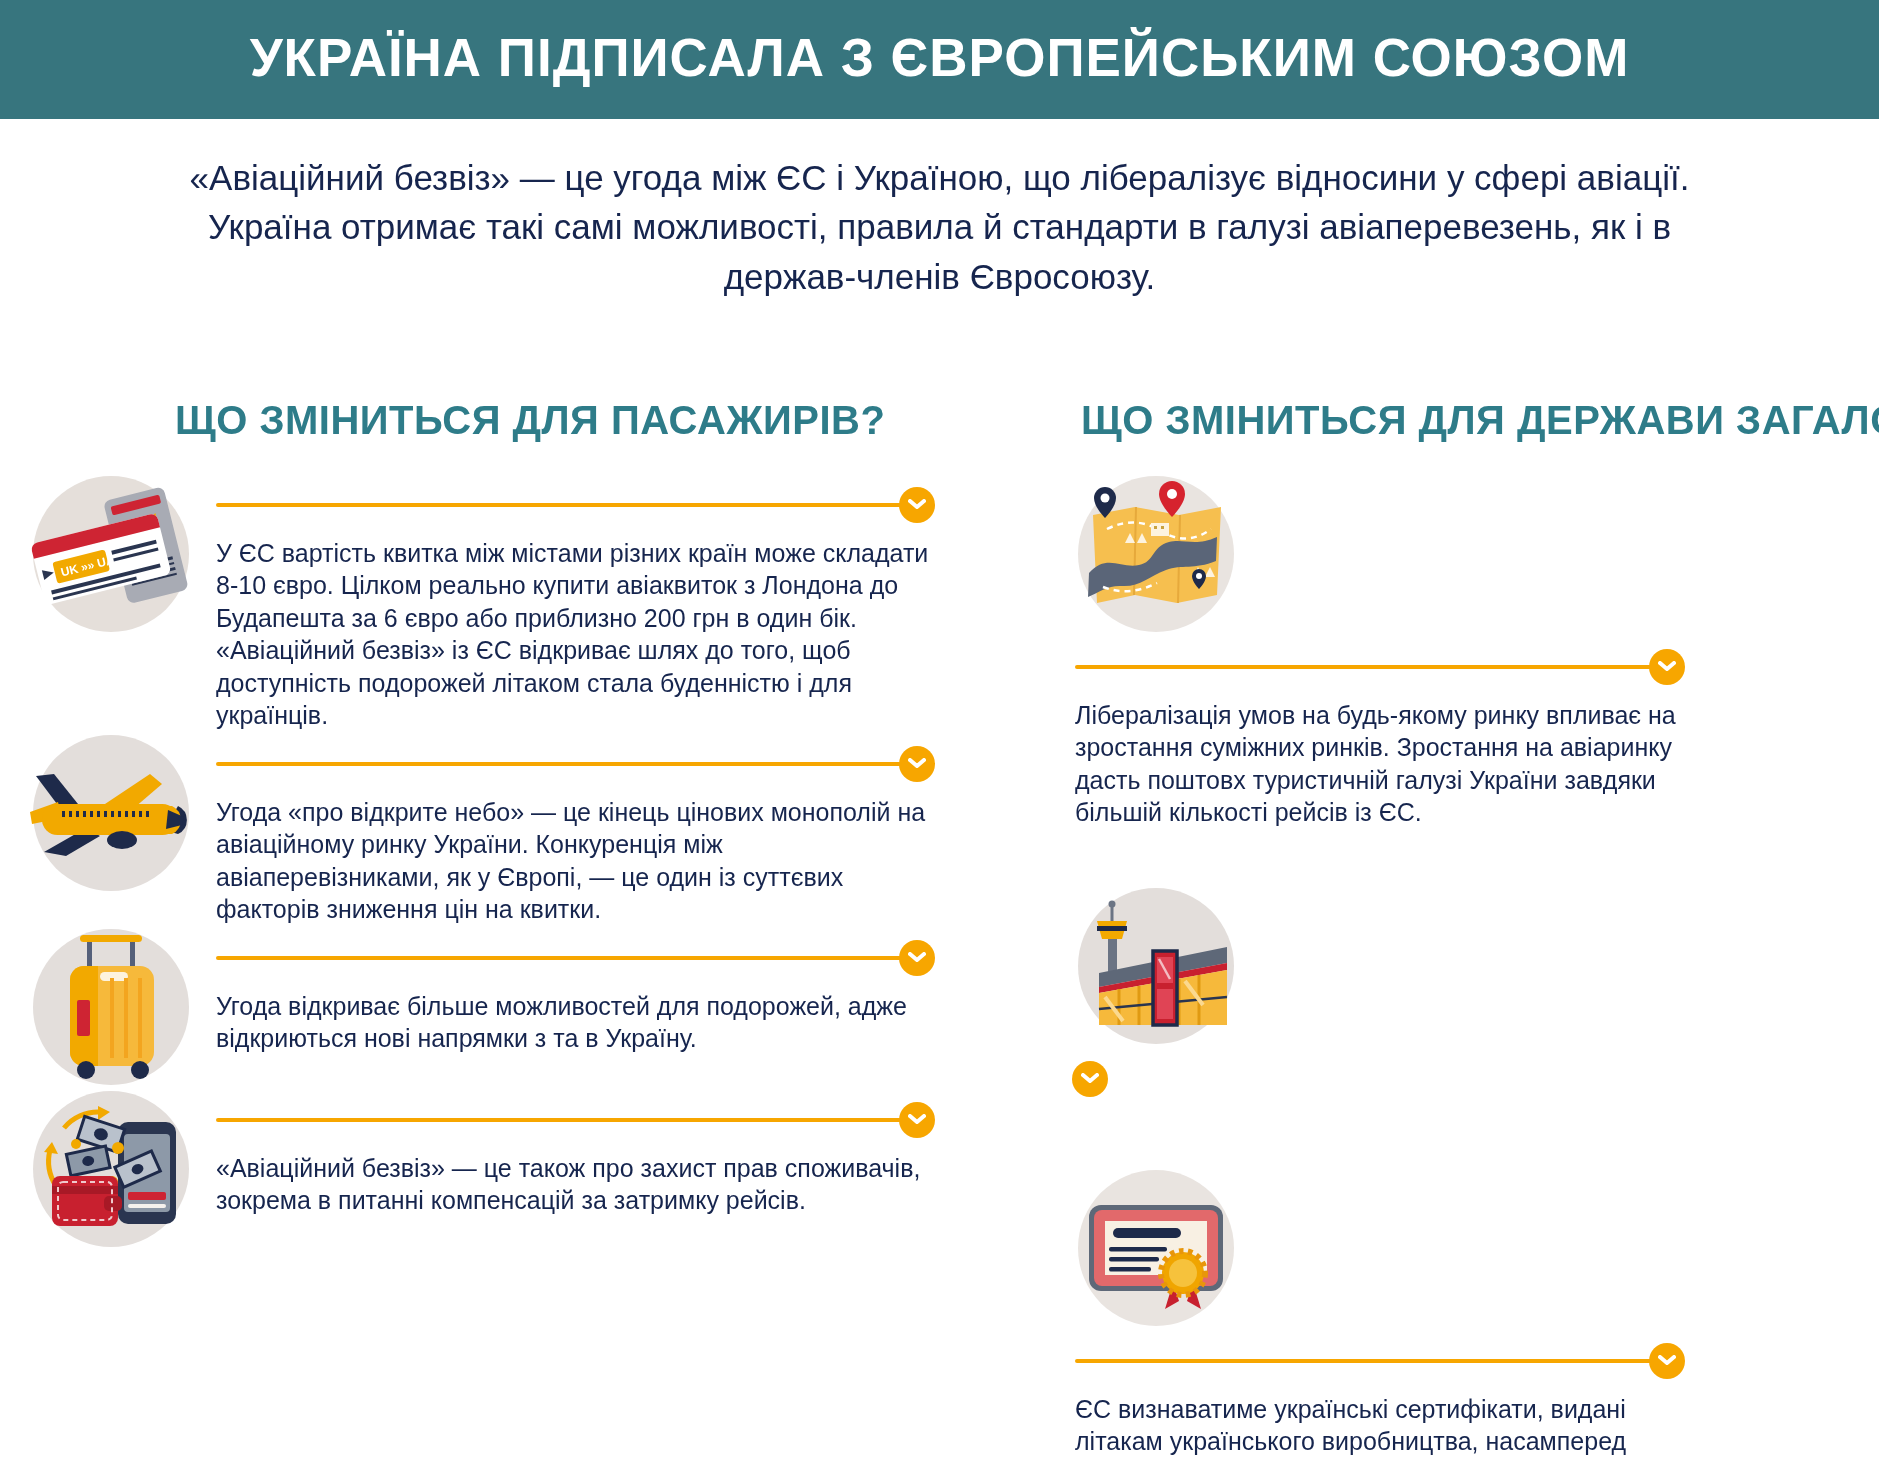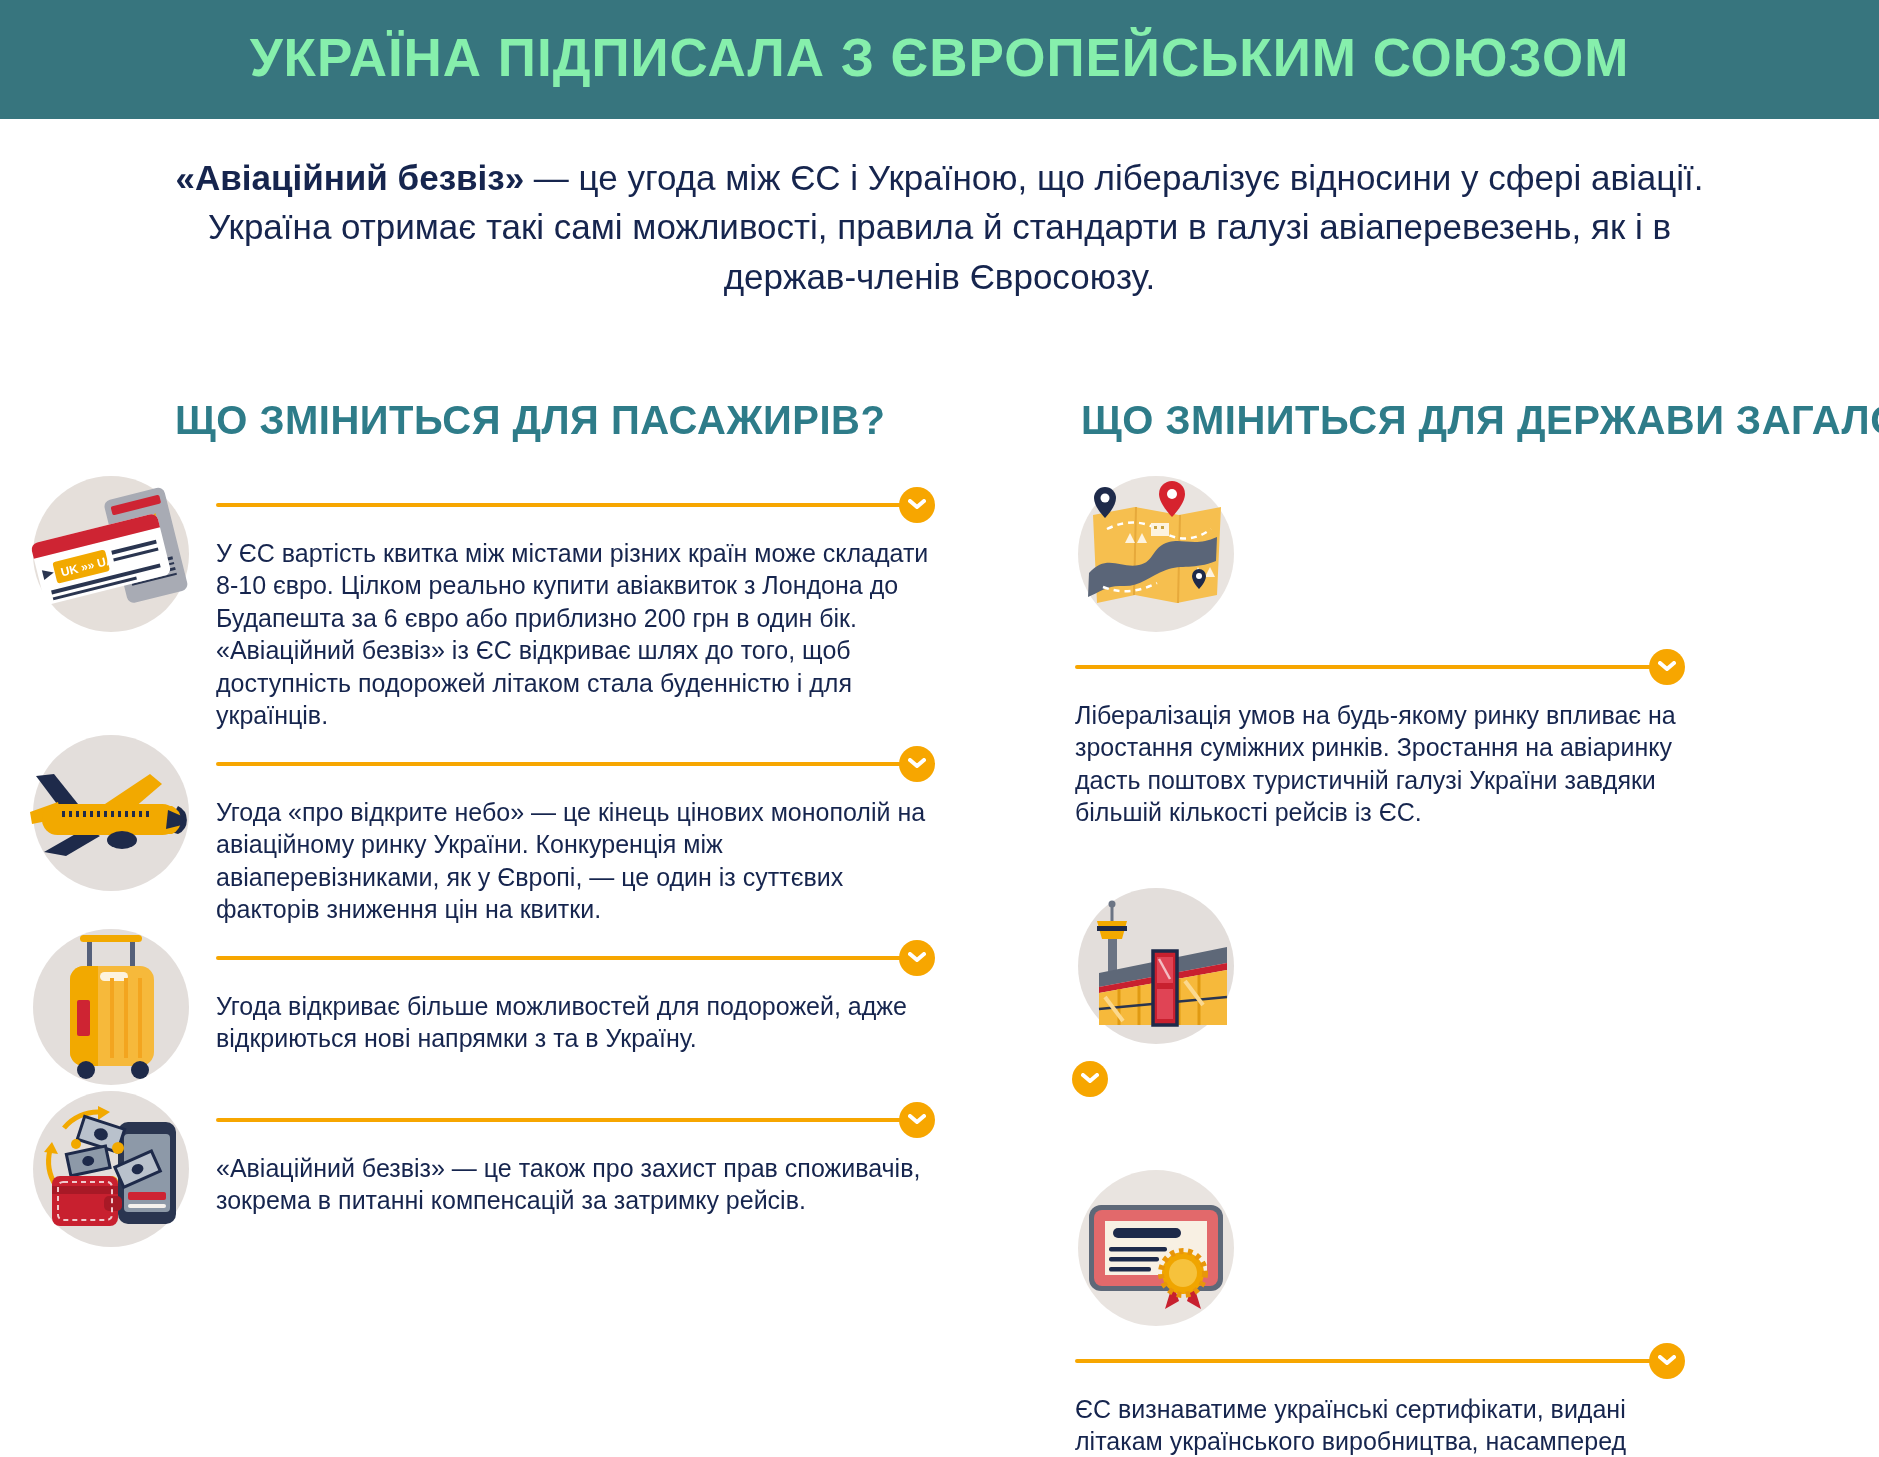--- a/index.html
+++ b/index.html
@@ -1,27 +1,27 @@
 <!DOCTYPE html>
 <html lang="uk" style="--header-teal: #37757E; --heading-teal: #2E7C89; --body-navy: #16254E; --accent-orange: #F7A600; --icon-bg: #E5DFDA; --accent-red: #CE2433; --accent-yellow: #F2A900;"><head>
 <meta charset="utf-8">
 <style>
   * { margin:0; padding:0; box-sizing:border-box; }
   html,body { background:#ffffff; }
   body { font-family:"Liberation Sans", sans-serif; color:var(--body-navy,#16254E); }
   .page { position:relative; width:1879px; height:1457px; background:#fff; overflow:hidden; }
 
   
-  .banner { background:var(--header-teal,#37757E); color:#86efac; text-align:center; padding:26px 10px 28px; }
+  .banner { background:var(--header-teal,#37757E); color:#ffffff; text-align:center; padding:26px 10px 28px; }
   .banner .t { font-weight:bold; font-size:53px; line-height:1.22; letter-spacing:1px; }
 
   
   .intro { margin:34px auto 0; max-width:1600px; text-align:center;
            font-size:35px; line-height:1.42; color:var(--body-navy,#16254E); }
-  .intro b { font-weight:bold; }
+  .intro b { font-weight:normal; }
 
   
   .columns { display:flex; margin-top:96px; padding-left:30px; }
   .col { display:flex; flex-direction:column; }
   .col-left  { width:905px; margin-right:140px; }
   .col-right { width:790px; }
   h2.sec { color:var(--heading-teal,#2E7C89); font-size:40px; font-weight:bold;
            letter-spacing:.5px; margin-bottom:30px; white-space:nowrap; }
   .col-left  h2.sec { margin-left:145px; }
   .col-right h2.sec { margin-left:6px; }

